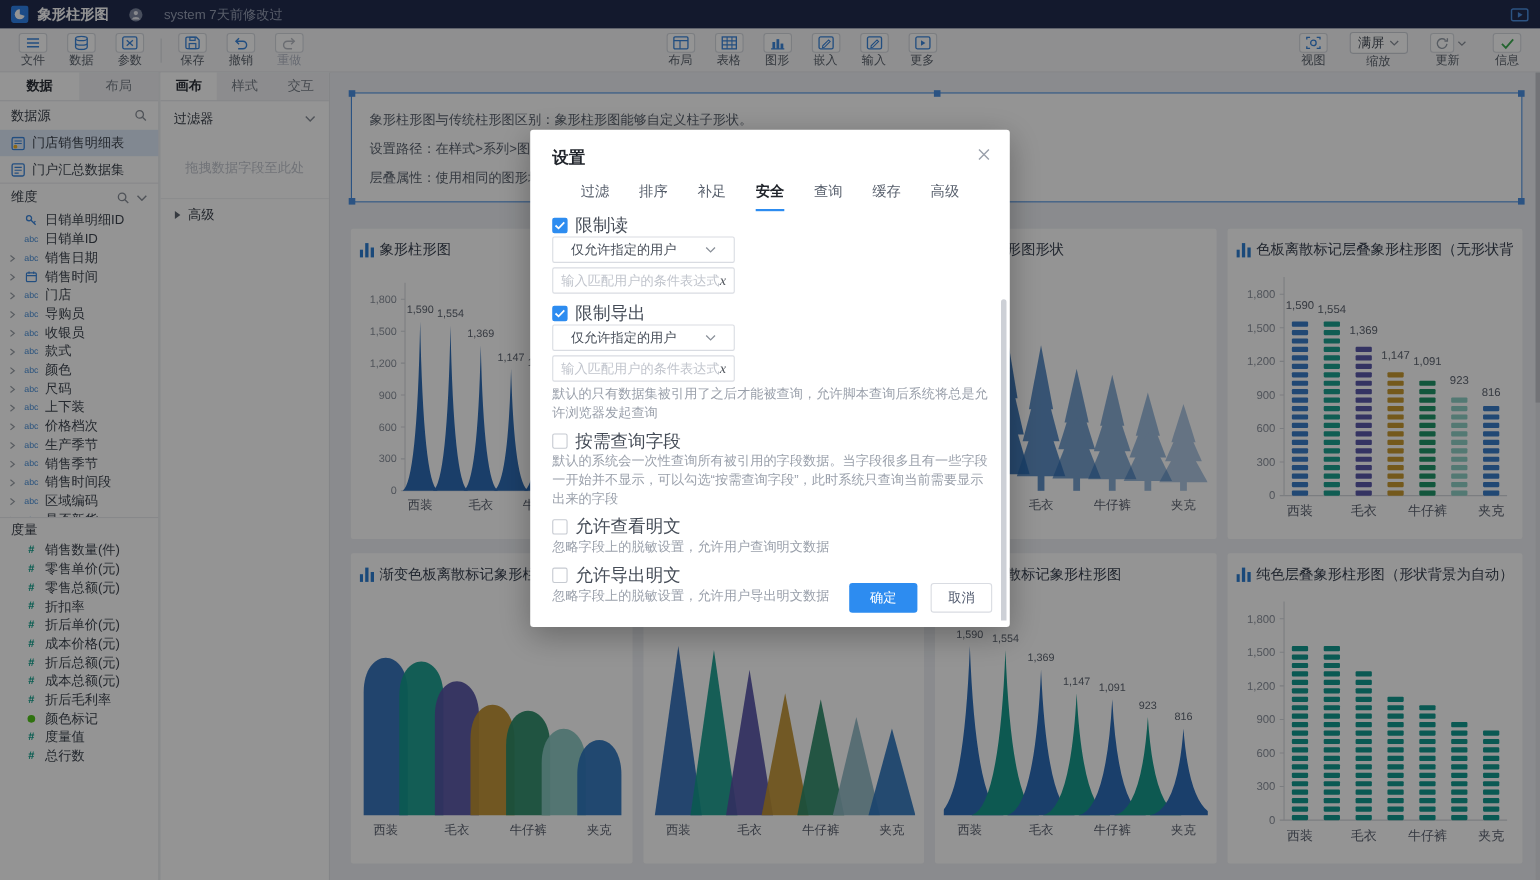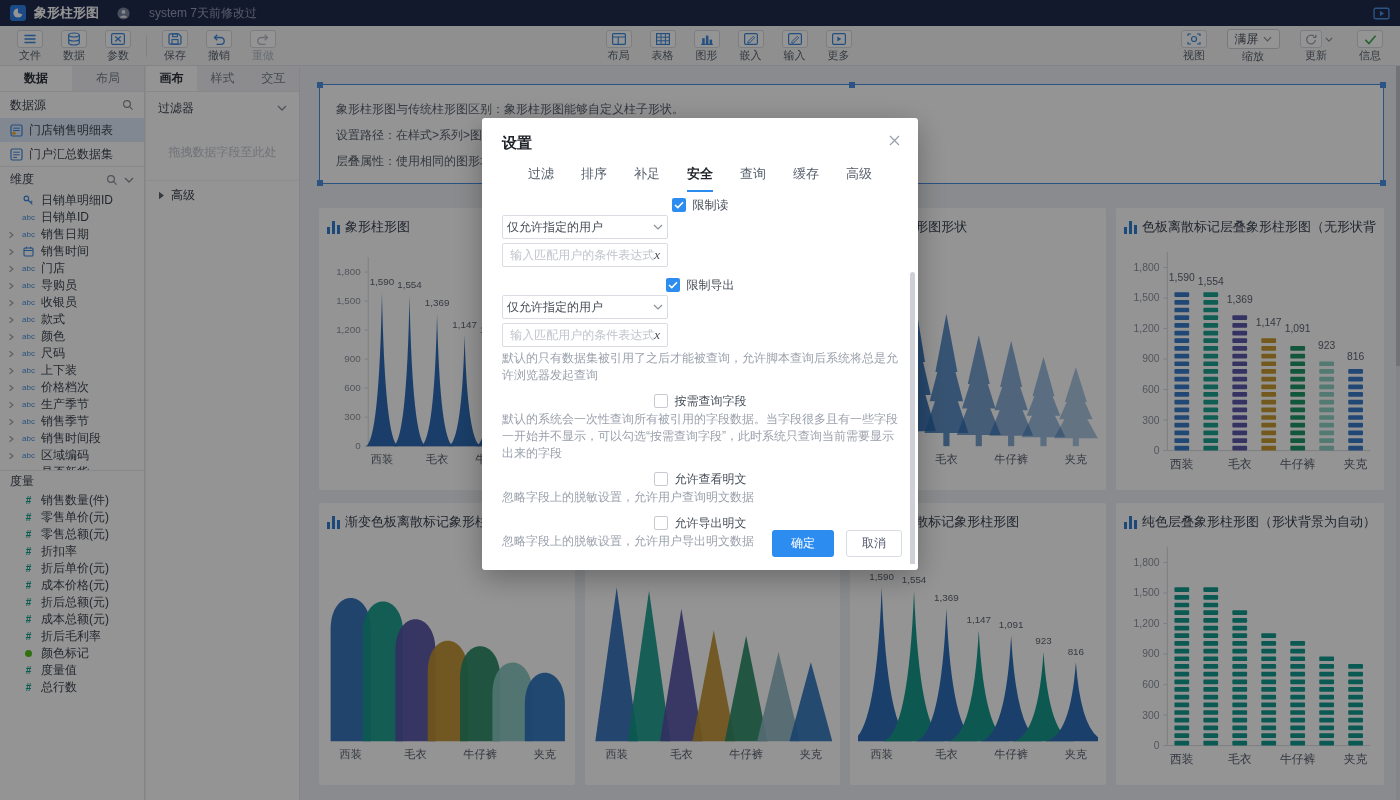--- a/index.html
+++ b/index.html
@@ -73,27 +73,27 @@
   .modal { position:fixed; left:482px; top:118px; width:436px; height:452px; background:#fff; border-radius:3px;
            box-shadow:0 8px 30px rgba(0,0,0,.3); z-index:60; }
   .modal-head { padding:16px 20px 0; }
   .modal-title { font-size:15px; font-weight:bold; color:#20242b; }
   .modal-close { position:absolute; top:14px; right:16px; cursor:pointer; width:16px; height:16px;
                  display:flex; align-items:center; justify-content:center; }
   .mtabs { display:flex; justify-content:center; gap:27px; margin-top:12px; }
   .mtab { font-size:13px; color:#565e6b; padding-bottom:7px; cursor:pointer; border-bottom:2px solid transparent; }
   .mtab.active { color:#20242b; font-weight:bold; border-bottom-color:#2d8cf0; }
   .modal-body { padding:0 20px; position:relative; height:372px; overflow:hidden; }
-  .cb-row { display:flex; align-items:center; gap:7px; font-size:12px; color:#454c57; height:14px;justify-content:center; }
+  .cb-row { display:flex; align-items:center; gap:7px; font-size:16px; color:#454c57; height:14px; }
   .mt4{margin-top:6px;} .mt13{margin-top:11px;} .opt-label{margin-top:10px;}
   .cb { width:14px; height:14px; border-radius:2px; flex:none; }
   .cb.on { background:#2d8cf0; display:flex; align-items:center; justify-content:center; }
   .cb.off { border:1px solid #c6cad1; background:#fff; }
   .sel { width:166px; height:24px; border:1px solid #d9dce2; border-radius:2px; display:flex; align-items:center;
-         justify-content:space-between; padding:0 4px; font-size:12px; color:#454c57; margin-top:3px; cursor:pointer; }
+         justify-content:space-between; padding:0 16px; font-size:12px; color:#454c57; margin-top:3px; cursor:pointer; }
   .inp { width:166px; height:24px; border:1px solid #d9dce2; border-radius:2px; display:flex; align-items:center;
          padding:0 7px; margin-top:4px; }
   .inp input { border:none; outline:none; flex:1; font-size:12px; color:#454c57; min-width:0; font-family:inherit;text-align:right; }
   .inp input::placeholder { color:#c0c4cc; }
   .fx { font-style:italic; font-family:"Liberation Serif","DejaVu Serif",serif; font-size:13px; color:#4a4f57; }
   .mdesc { font-size:12px; color:#9aa0ab; line-height:17px; margin-top:3px; max-width:398px; }
   .modal-footer { position:absolute; bottom:13px; right:16px; display:flex; gap:12px; z-index:2; }
   .btn { height:27px; border-radius:3px; font-size:12px; display:flex; align-items:center; justify-content:center; cursor:pointer; }
   .btn.ok { background:#2d8cf0; color:#fff; padding:0 19px; }
   .btn.cancel { background:#fff; border:1px solid #d9dce2; color:#515a6e; padding:0 15px; }

